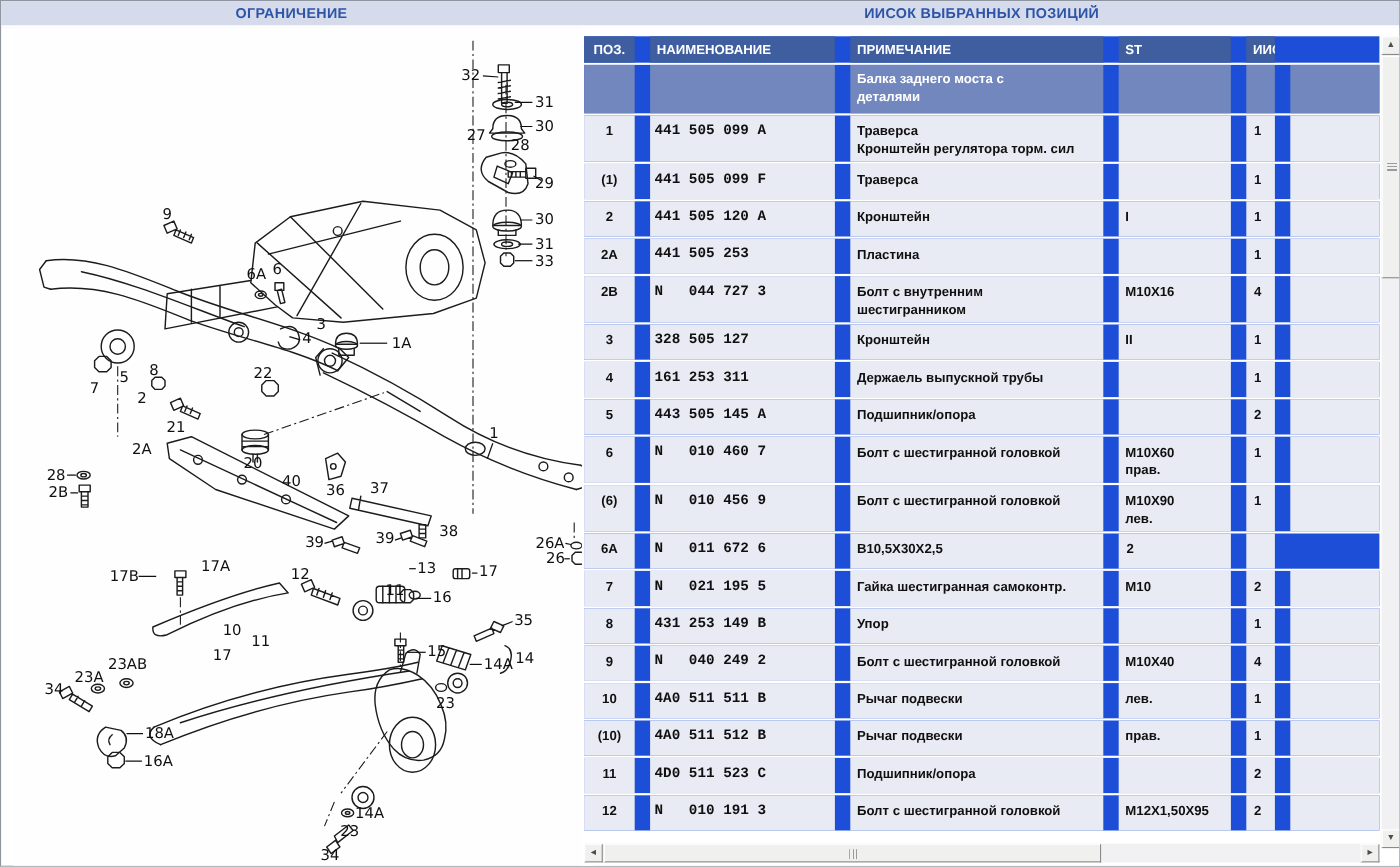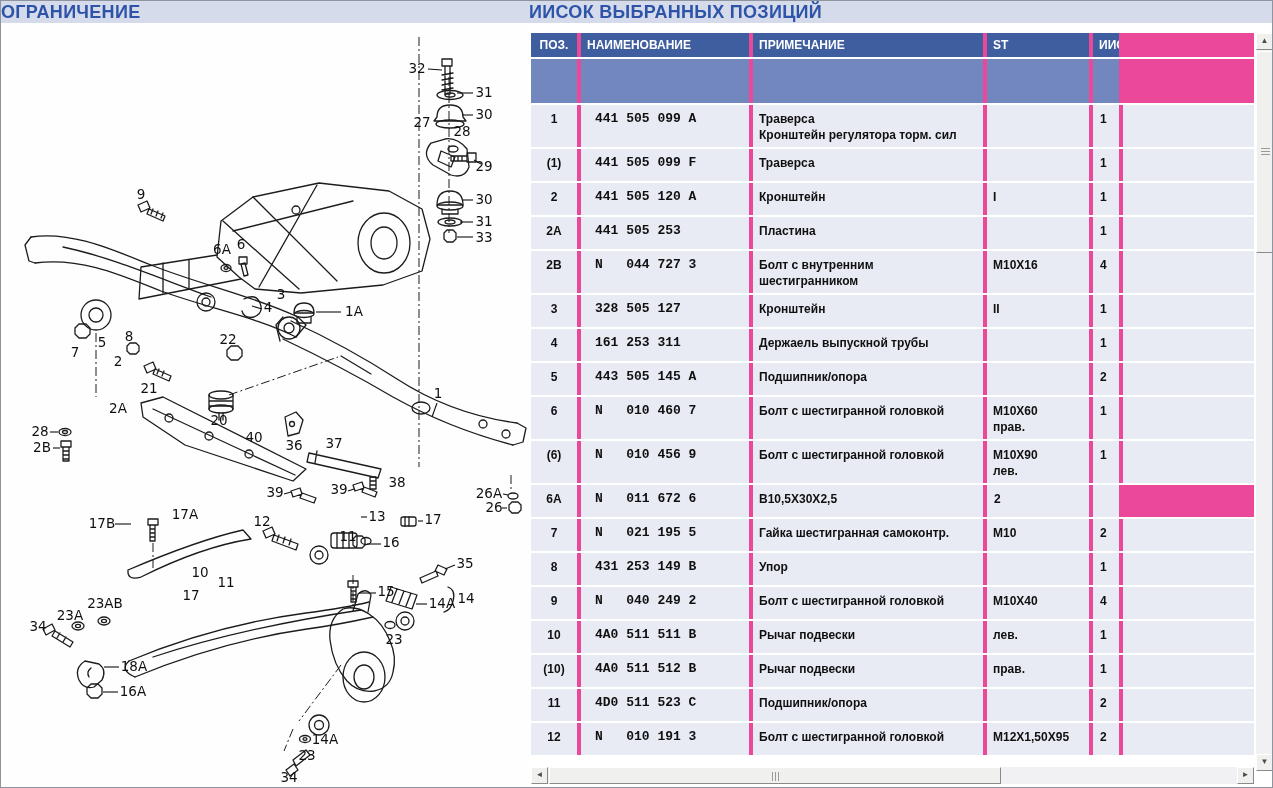--- a/index.html
+++ b/index.html
@@ -1,44 +1,44 @@
 <!DOCTYPE html>
 <html><head>
 <meta charset="utf-8">
 <style>
   html,body{margin:0;padding:0;background:#c8c8c8;}
   .app{position:relative;width:1273px;height:788px;background:#ffffff;overflow:hidden;
        font-family:"Liberation Sans",sans-serif;border:1px solid #8f959e;box-sizing:border-box;}
   
   .topbar{position:absolute;left:0;top:0;width:100%;height:24px;background:#d5dbea;
           border-bottom:2px solid #ffffff;box-sizing:border-box;}
-  .topbar .cap{position:absolute;top:0;height:22px;line-height:22px;
-               font-size:18px;font-weight:bold;color:#2d54a8;letter-spacing:.3px;}
+  .topbar .cap{position:absolute;top:0;height:22px;line-height:22px;text-align:center;
+               font-size:13px;font-weight:bold;color:#2d54a8;letter-spacing:.3px;}
   .cap-left{left:0;width:528px;}
   .cap-right{left:528px;width:727px;}
   
-  .diagram{position:absolute;left:0;top:24px;width:528px;height:764px;background:#fefefe;}
+  .diagram{position:absolute;left:11px;top:24px;width:528px;height:764px;background:#fefefe;}
   .diagram svg{display:block;}
   .ln{stroke:#1c1c1c;fill:none;stroke-width:1.3;stroke-linejoin:round;stroke-linecap:round;}
   .dash{stroke:#1c1c1c;fill:none;stroke-width:1;stroke-dasharray:9 3 2 3;}
   #labels text{font-family:"DejaVu Sans",sans-serif;font-size:13.5px;fill:#101010;text-anchor:middle;}
   #labels line{stroke:#101010;stroke-width:1.1;}
   
   .table-panel{position:absolute;left:528px;top:24px;width:745px;height:764px;background:#ffffff;overflow:hidden;}
   .tbl{position:absolute;left:2px;top:8px;width:723px;}
-  .grid{display:grid;grid-template-columns:46px 168px 230px 102px 26px 1fr;gap:4px;background:#ec4899;margin-bottom:2px;}
+  .grid{display:grid;grid-template-columns:46px 168px 230px 102px 26px 1fr;gap:14px;background:#1d4ed8;margin-bottom:2px;}
   .thead .cell{background:#3f5e9f;color:#ffffff;font-size:12px;font-weight:bold;height:24px;
                display:flex;align-items:center;padding:0 6px;white-space:nowrap;overflow:hidden;}
   .thead .c-pos{justify-content:center;padding:0;}
   .tsub .cell{background:#7187bd;color:#ffffff;font-size:12px;font-weight:bold;min-height:44px;
               padding:4px 6px;box-sizing:border-box;white-space:pre-line;line-height:17px;}
   .trow .cell{background:#e9ebf4;color:#101010;font-size:12px;font-weight:bold;min-height:32px;
               padding:6px 6px 4px 6px;box-sizing:border-box;line-height:16px;}
   .trow .c-pos{text-align:center;padding-left:0;padding-right:0;}
-  .trow .c-num{font-family:"Liberation Mono",monospace;font-size:13px;white-space:pre;padding-left:14px;}
+  .trow .c-num{font-family:"Liberation Mono",monospace;font-size:13px;white-space:pre;padding-left:4px;}
   .trow .c-name{white-space:pre-line;}
   .trow .c-note{white-space:pre-line;}
   .trow .c-qty{padding-left:7px;}
   
   .vscroll{position:absolute;right:1px;top:8px;width:17px;height:738px;background:#f1f1f4;}
   .hscroll{position:absolute;left:2px;top:742px;width:723px;height:17px;background:#f1f1f4;}
   .sb-btn{position:absolute;width:17px;height:17px;background:#f0f0ee;
           border:1px solid;border-color:#ffffff #8a8a8a #8a8a8a #ffffff;box-sizing:border-box;
           color:#4d4d4d;font-size:8px;line-height:14px;text-align:center;cursor:pointer;}
   .sb-thumb{position:absolute;background:#f0f0ee;border:1px solid;
@@ -300,20 +300,22 @@
       <div class="grid thead">
         <div class="cell c-pos">ПОЗ.</div>
         <div class="cell c-name">НАИМЕНОВАНИЕ</div>
         <div class="cell c-note">ПРИМЕЧАНИЕ</div>
         <div class="cell c-qty">ST</div>
         <div class="cell c-input">ИИСОК ДАННЫХ ПО М</div>
       </div>
       <div class="grid tsub">
         <div class="cell"></div>
           <div class="cell"></div>
+        <div class="cell">Балка заднего моста с
+деталями</div>
         <div class="cell"></div>
           <div class="cell"></div>
           <div class="cell"></div>
       </div>
       <div id="rows">
           <div class="grid trow">
             <div class="cell c-pos">1</div>
             <div class="cell c-num">441 505 099 A</div>
             <div class="cell c-name">Траверса
 Кронштейн регулятора торм. сил</div>

